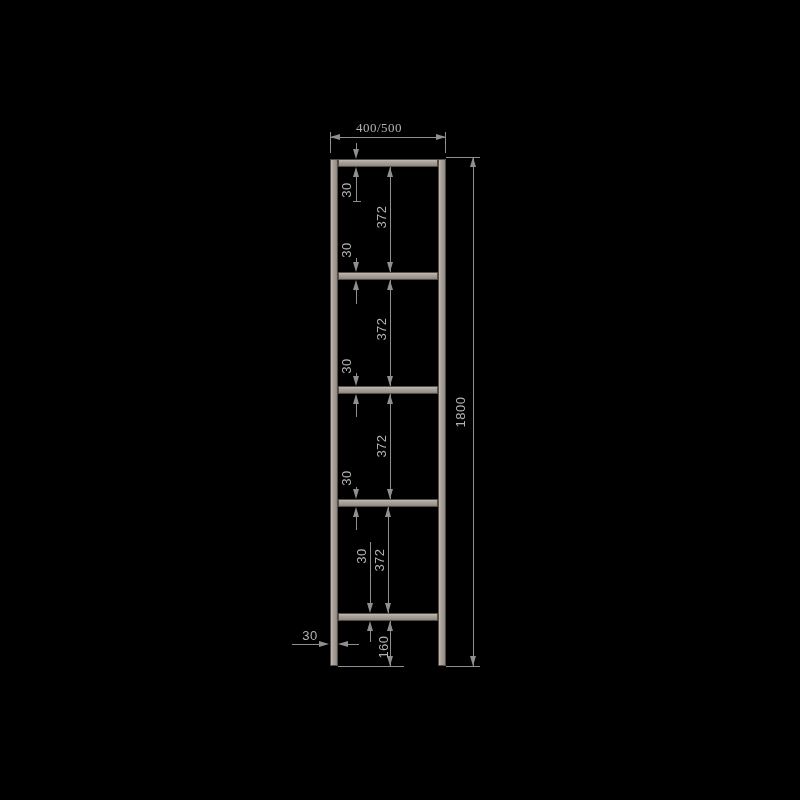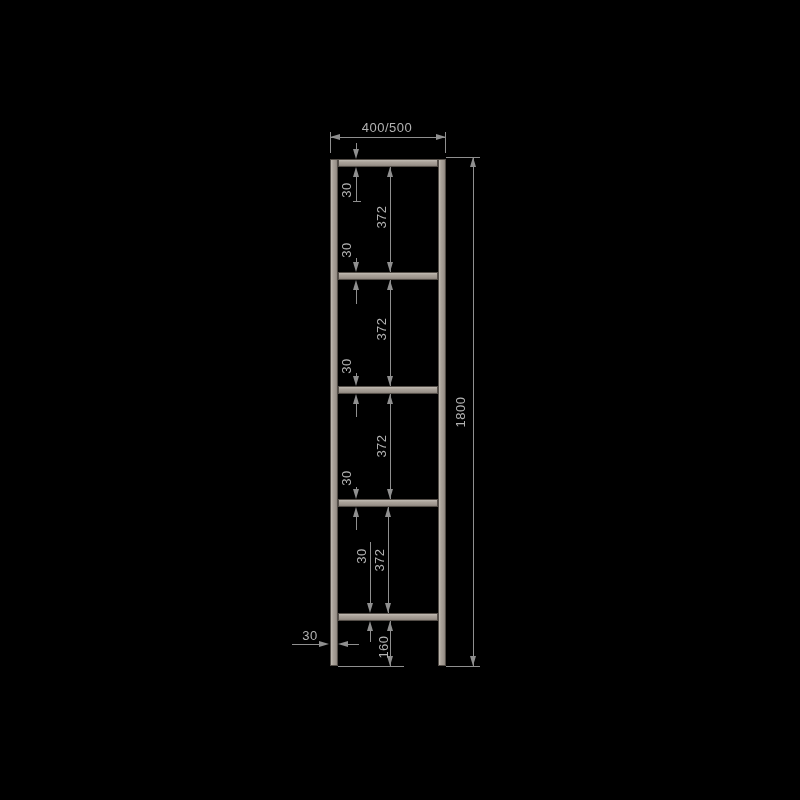--- a/index.html
+++ b/index.html
@@ -44,21 +44,21 @@
   <div class="bar rung" style="left:338px;top:272px;width:100px;height:8px;"></div>
   <div class="bar rung" style="left:338px;top:386px;width:100px;height:8px;"></div>
   <div class="bar rung" style="left:338px;top:499px;width:100px;height:8px;"></div>
   <div class="bar rung" style="left:338px;top:613px;width:100px;height:8px;"></div>
 
   <div class="vl" style="left:330px;top:132px;height:21px;"></div>
   <div class="vl" style="left:445px;top:132px;height:21px;"></div>
   <div class="hl" style="left:330px;top:137px;width:116px;"></div>
   <div class="ar ar-left" style="left:330px;top:134px;"></div>
   <div class="ar ar-right" style="left:436px;top:134px;"></div>
-  <div class="dt" style="left:347px;top:121px;width:80px;">400/500</div>
+  <div class="dt" style="left:339px;top:121px;width:80px;font-family:Liberation Serif, serif;">400/500</div>
 
   <div class="hl" style="left:446px;top:157px;width:34px;"></div>
   <div class="hl" style="left:446px;top:666px;width:34px;"></div>
   <div class="vl" style="left:473px;top:157px;height:509px;"></div>
   <div class="ar ar-up" style="left:470px;top:157px;"></div>
   <div class="ar ar-down" style="left:470px;top:656px;"></div>
   <div class="dt rot" style="left:441px;top:405px;width:40px;height:14px;">1800</div>
 
   <div class="vl" style="left:356px;top:143px;height:7px;"></div>
   <div class="ar ar-down" style="left:353px;top:149px;"></div>

